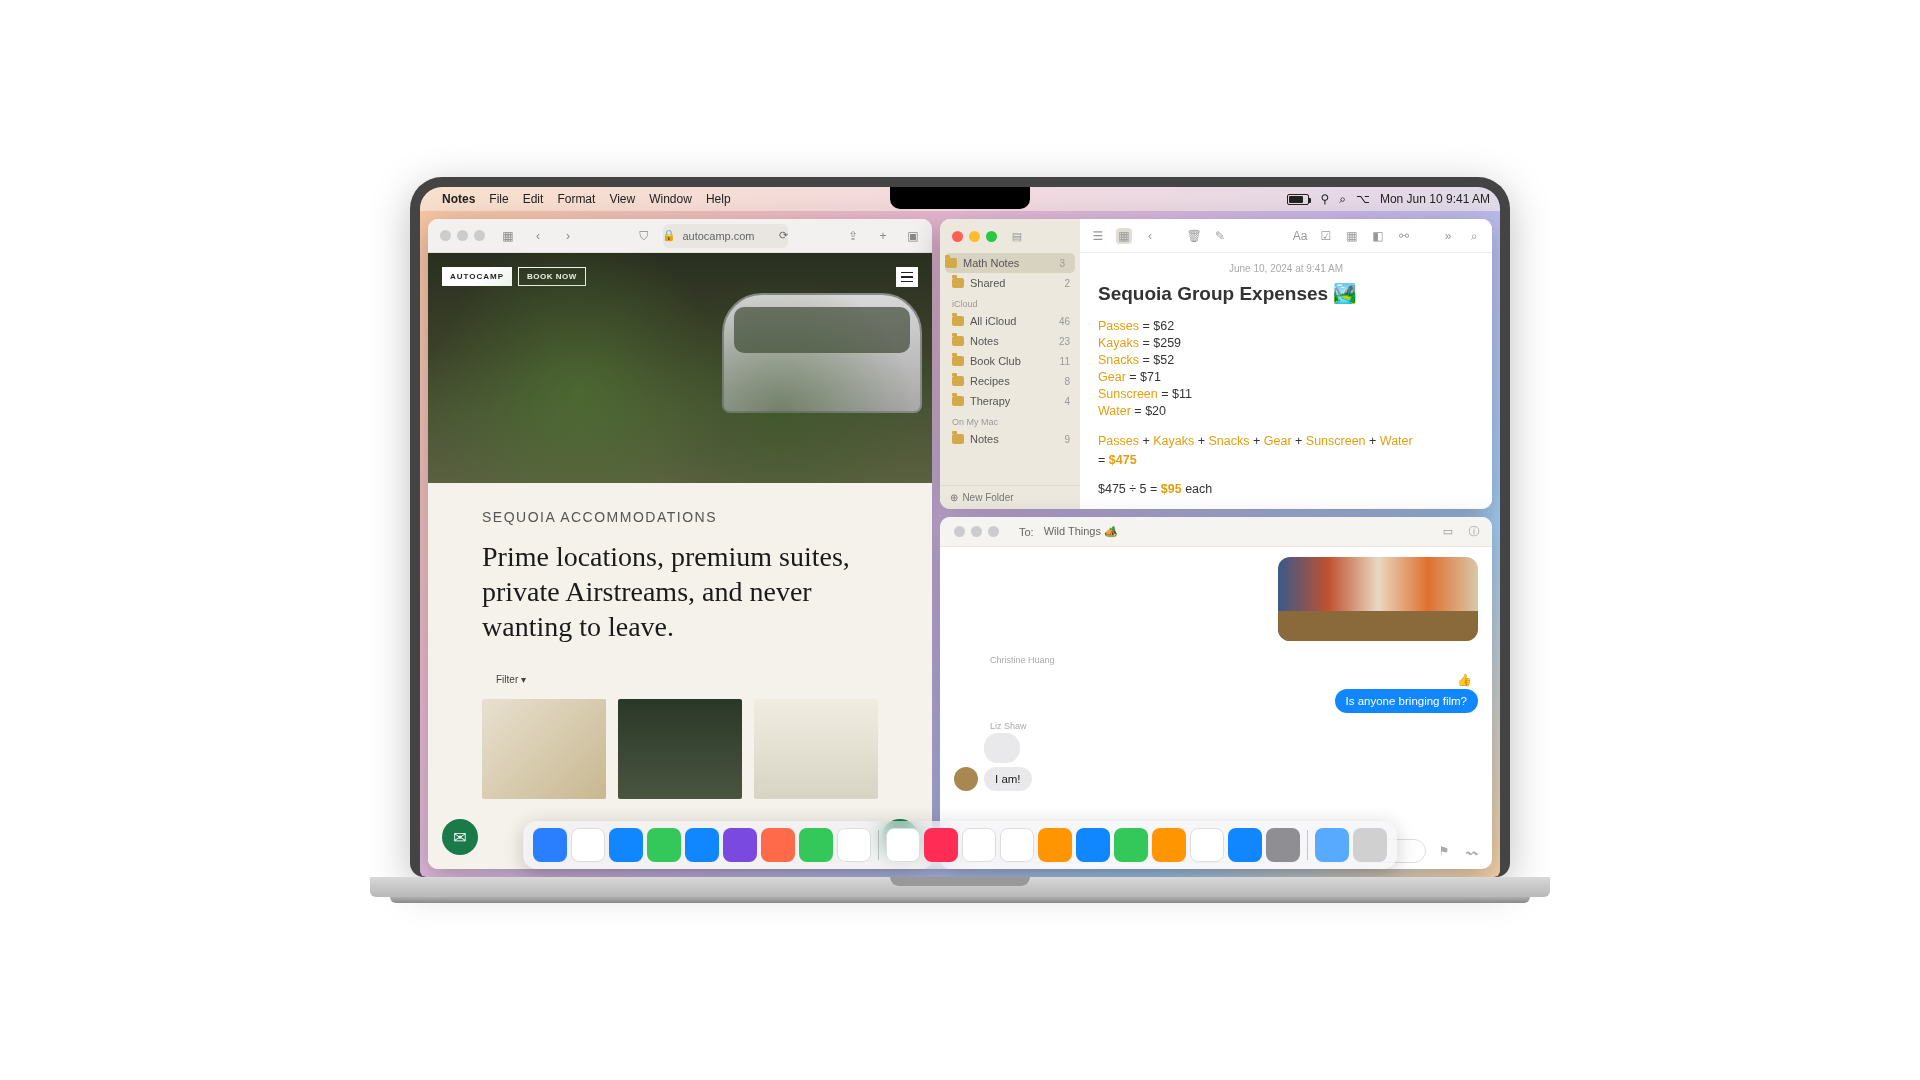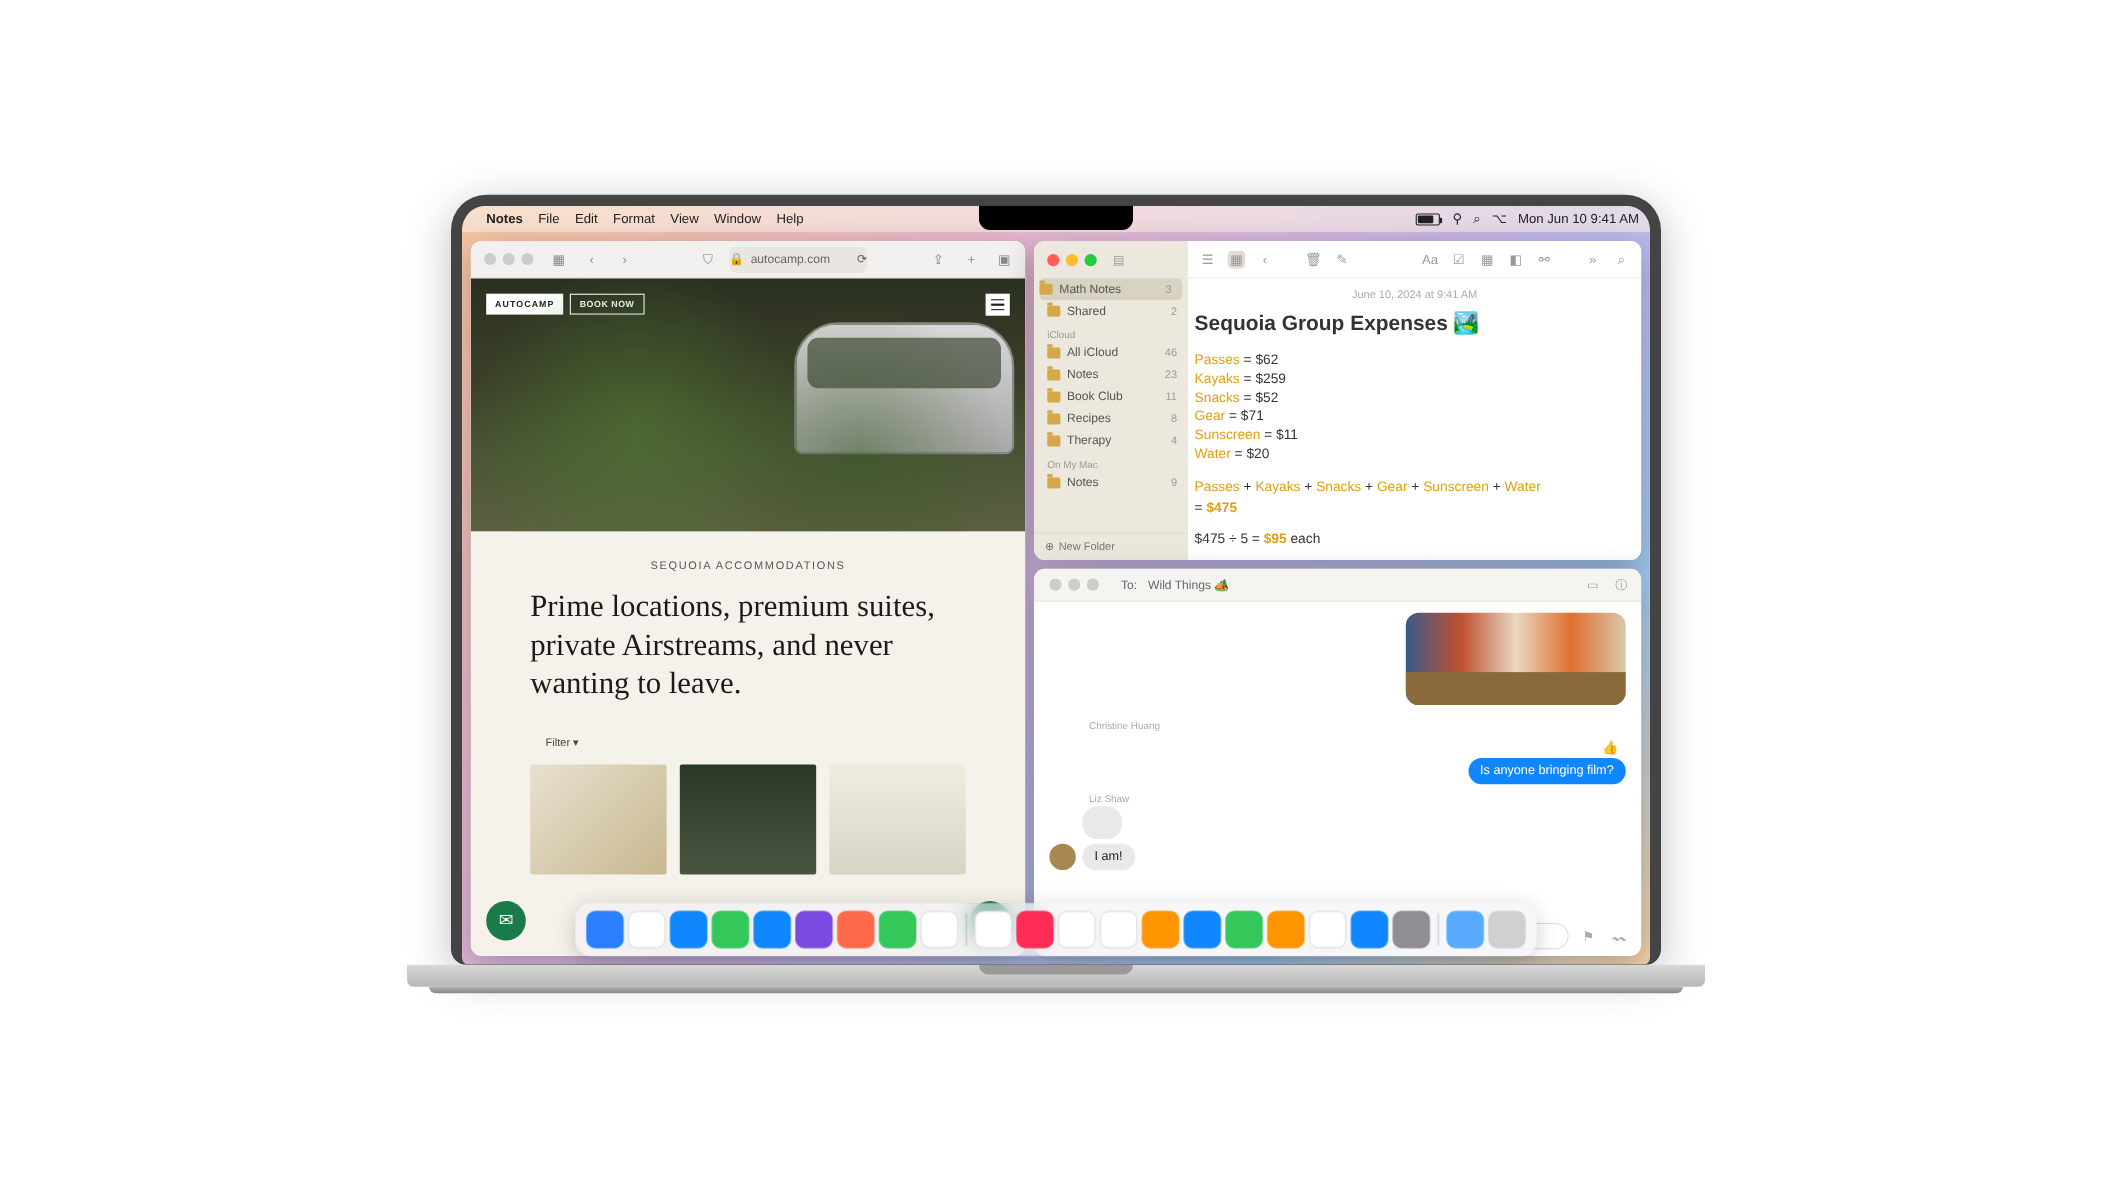--- a/index.html
+++ b/index.html
@@ -37,21 +37,21 @@
 .safari .content { flex:1; background:#f5f2eb; overflow:hidden; position:relative;}
 .hero { height:230px; background: linear-gradient(180deg,#2a3020 0%,#3a4028 40%,#4a5535 70%,#5a6040 100%); position:relative; }
 .hero::after{content:"";position:absolute;inset:0;background:radial-gradient(circle at 30% 60%,rgba(80,120,50,.6),transparent 40%),radial-gradient(circle at 70% 70%,rgba(60,90,40,.5),transparent 35%);}
 .trailer{position:absolute;right:10px;top:40px;width:200px;height:120px;background:linear-gradient(180deg,#d8d8d8,#a8a8a8);border-radius:40px 40px 8px 8px;border:2px solid #888;}
 .trailer::before{content:"";position:absolute;left:10px;right:10px;top:12px;height:46px;background:rgba(40,50,30,.6);border-radius:10px;}
 .hero .logo{position:absolute;left:14px;top:14px;background:#fff;color:#222;font-size:8px;font-weight:700;letter-spacing:1px;padding:5px 8px;}
 .hero .book{position:absolute;left:90px;top:14px;border:1px solid #fff;color:#fff;font-size:8px;font-weight:600;letter-spacing:.5px;padding:4px 8px;}
 .hero .burger{position:absolute;right:14px;top:14px;width:22px;height:20px;background:#fff;display:flex;flex-direction:column;justify-content:center;align-items:center;gap:3px;}
 .hero .burger div{width:12px;height:1.5px;background:#222;}
 .body{padding:26px 54px;}
-.eyebrow{font-size:10px;letter-spacing:1.5px;color:#555;margin-bottom:14px;text-transform:uppercase;text-align:center;}
+.eyebrow{font-size:14px;letter-spacing:1.5px;color:#555;margin-bottom:14px;text-transform:uppercase;}
 .headline{font-family:Georgia,serif;font-size:28px;line-height:1.25;color:#1a1a1a;margin-bottom:30px;}
 .filter{font-size:10px;color:#444;margin-bottom:14px;padding-left:14px;}
 .thumbs{display:flex;gap:12px;}
 .thumb{flex:1;height:100px;border-radius:2px;background:#ddd;}
 .t1{background:linear-gradient(135deg,#e8e0d0,#c8b890);}
 .t2{background:linear-gradient(180deg,#2a3828,#4a5540);}
 .t3{background:linear-gradient(180deg,#f0ece0,#d8d4c4);}
 .fab{position:absolute;width:36px;height:36px;border-radius:50%;background:#1a7a4a;color:#fff;display:flex;align-items:center;justify-content:center;font-size:16px;}
 .fab.left{left:14px;bottom:14px;} .fab.right{right:14px;bottom:14px;}
 
@@ -62,21 +62,21 @@
 .folder-row{display:flex;align-items:center;padding:4px 10px 4px 12px;gap:6px;cursor:default;}
 .folder-row.sel{background:#d8d2c0;border-radius:5px;margin:0 5px;padding-left:0;}
 .folder-row .ficon{width:12px;height:10px;background:#d4a94a;border-radius:2px;position:relative;}
 .folder-row .ficon::before{content:"";position:absolute;left:0;top:-3px;width:5px;height:3px;background:#d4a94a;border-radius:1px 1px 0 0;}
 .folder-row .label{flex:1;}
 .folder-row .count{color:#999;font-size:10px;}
 .section-label{font-size:9px;color:#999;padding:6px 12px 2px;}
 .new-folder{margin-top:auto;padding:6px 10px;font-size:10px;color:#777;display:flex;align-items:center;gap:4px;border-top:1px solid rgba(0,0,0,.06);}
 .notes .main{flex:1;background:#fff;display:flex;flex-direction:column;}
 .notes .main-toolbar{height:34px;display:flex;align-items:center;padding:0 10px;gap:10px;color:#888;border-bottom:1px solid #eee;}
-.note-body{padding:10px 6px;font-size:12.5px;color:#333;overflow:auto;}
+.note-body{padding:10px 18px;font-size:12.5px;color:#333;overflow:auto;}
 .note-date{text-align:center;font-size:10px;color:#aaa;margin-bottom:8px;}
 .note-title{font-size:19px;font-weight:700;margin-bottom:14px;}
 .expline{margin-bottom:3px;}
 .expline .k{color:#e0a010;}
 .expline .v{color:#333;}
 .formula{margin-top:14px;line-height:1.5;}
 .formula .k{color:#e0a010;}
 .formula .tot{color:#e0a010;font-weight:600;}
 .final{margin-top:12px;}
 .final .res{color:#e0a010;font-weight:600;}

